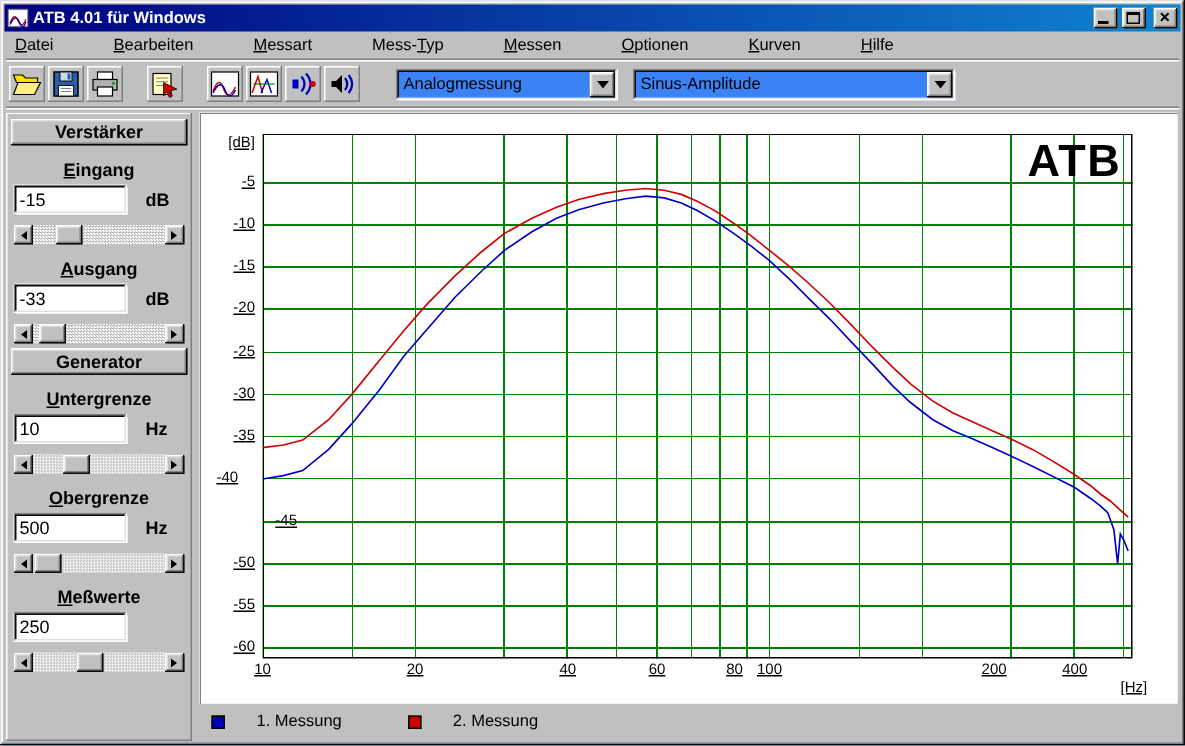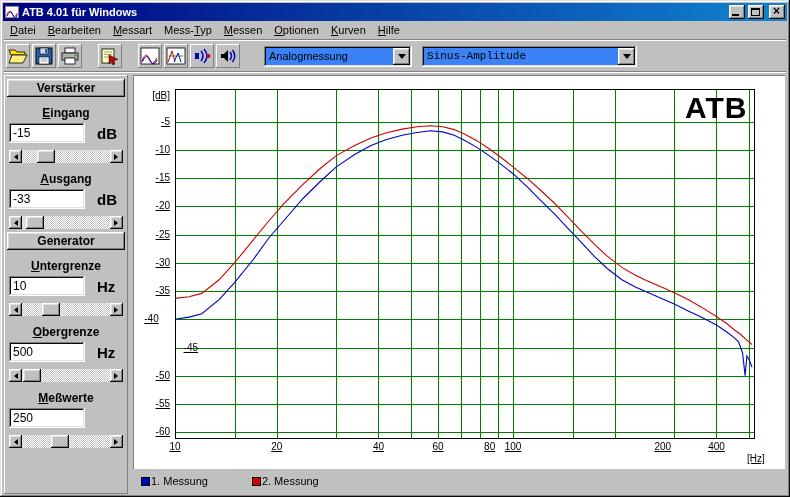--- a/index.html
+++ b/index.html
@@ -27,35 +27,35 @@
   .tb-btn {
     width:16px; height:14px; background:#c0c0c0; border:0; padding:0; position:relative;
     box-shadow: inset -1px -1px #0a0a0a, inset 1px 1px #fff, inset -2px -2px #808080, inset 2px 2px #dfdfdf;
   }
   .glyph-min { position:absolute; left:3px; bottom:3px; width:7px; height:2px; background:#000; }
   .glyph-max { position:absolute; left:3px; top:3px; width:9px; height:8px; border:1px solid #000; border-top-width:2px; }
   .glyph-close::before { content:"\00D7"; font-size:12px; font-weight:bold; line-height:12px; position:absolute; left:4px; top:0; }
   .btn-close { margin-left:2px; }
 
   
-  .menubar { height:18px; display:flex; align-items:center; font-size:11px; padding:0 1px; }
+  .menubar { height:18px; display:flex; align-items:center; font-size:11px; padding:0 1px;gap:28px; }
   .menu-item { padding:2px 6px; white-space:nowrap; }
   .etched { height:2px; border-top:1px solid #808080; border-bottom:1px solid #fff; margin:0 1px; }
 
   
   .toolbar { height:30px; display:flex; align-items:center; padding:2px 3px; gap:2px; }
   .tool-btn {
     width:24px; height:24px; background:#c0c0c0; border:0; padding:1px;
     box-shadow: inset -1px -1px #808080, inset 1px 1px #fff;
     display:flex; align-items:center; justify-content:center;
   }
   .tool-btn svg { width:20px; height:20px; display:block; }
   .tool-gap { width:12px; height:1px; }
   .combo { height:21px; width:148px; background:#3b82f6; display:flex; align-items:stretch; margin-left:22px; }
-  .combo2 { width:215px; margin-left:8px;font-family:Liberation Mono, monospace; }
+  .combo2 { width:215px; margin-left:8px; }
   .combo-text { flex:1; font-size:11px; line-height:17px; padding:2px 2px 0 5px; white-space:nowrap; overflow:hidden; }
   .combo-btn { width:17px; border:0; padding:0; margin:2px; background:#c0c0c0; display:flex; align-items:center; justify-content:center; }
   .tri-down { width:0; height:0; border:4px solid transparent; border-top:5px solid #000; margin-top:5px; }
   .tri { display:block; width:0; height:0; }
   .tri-left  { border:3px solid transparent; border-right:4px solid #000; margin-right:2px; }
   .tri-right { border:3px solid transparent; border-left:4px solid #000; margin-left:2px; }
 
   
   .content { display:flex; height:421px; }
   .sidebar { width:126px; margin:2px 1px 0 1px; padding:1px; box-shadow: inset -1px -1px #808080, inset 1px 1px #fff; }
@@ -64,21 +64,21 @@
     display:flex; align-items:center; justify-content:center; background:#c0c0c0;
     box-shadow: inset -1px -1px #0a0a0a, inset 1px 1px #fff, inset -2px -2px #808080, inset 2px 2px #dfdfdf;
   }
   .sb-label { font-weight:bold; font-size:12px; text-align:center; margin-top:9px; }
   .sb-row { display:flex; align-items:center; margin:3px 4px 0 4px; }
   .sb-input {
     width:76px; height:20px; border:0; background:#fff; font-family:"Liberation Sans",sans-serif;
     font-size:12px; padding:0 4px;
     box-shadow: inset -1px -1px #fff, inset 1px 1px #808080, inset -2px -2px #dfdfdf, inset 2px 2px #0a0a0a;
   }
-  .sb-unit { font-weight:bold; font-size:15px; margin-left:12px; }
+  .sb-unit { font-weight:bold; font-size:12px; margin-left:12px; }
   .sb-scroll { height:13px; margin:7px 4px 2px 4px; display:flex; }
   .sb-ar {
     width:13px; height:13px; background:#c0c0c0; border:0; padding:0;
     box-shadow: inset -1px -1px #0a0a0a, inset 1px 1px #fff, inset -2px -2px #808080, inset 2px 2px #dfdfdf;
     display:flex; align-items:center; justify-content:center;
   }
   .sb-track {
     flex:1; position:relative; background-color:#d9d9d9;
     background-image: repeating-conic-gradient(#ffffff 0% 25%, #c0c0c0 0% 50%);
     background-size:2px 2px;
@@ -98,21 +98,21 @@
   .plot svg { position:absolute; left:0; top:0; }
   .axis-layer { position:absolute; left:0; top:0; right:0; bottom:0; pointer-events:none; }
   .axis-label { position:absolute; font-size:10px; line-height:11px;text-decoration:underline; }
   .ylab { left:0; width:37px; text-align:right; }
   .xlab { width:30px; text-align:center; top:366px; }
   .db-label { left:0; width:37px; text-align:right; top:15px; }
   .hz-label { left:614px; top:378px; }
   .atb-logo { position:absolute; left:552px; top:16px; font-size:30px; font-weight:bold; letter-spacing:1px; }
 
   .legend { display:flex; align-items:center; gap:44px; margin:6px 0 0 8px; font-size:11px; }
-  .legend-item { display:flex; align-items:center; gap:1px; }
+  .legend-item { display:flex; align-items:center; gap:21px; }
   .legend-swatch { width:9px; height:9px; border:1px solid #000; display:inline-block; }
 </style>
 </head>
 <body>
 
 <div class="window">
 
   <div class="titlebar">
     <svg class="title-icon" viewBox="0 0 16 16">
       <rect x="0.5" y="1.5" width="15" height="13" fill="#fff" stroke="#808080"></rect>

